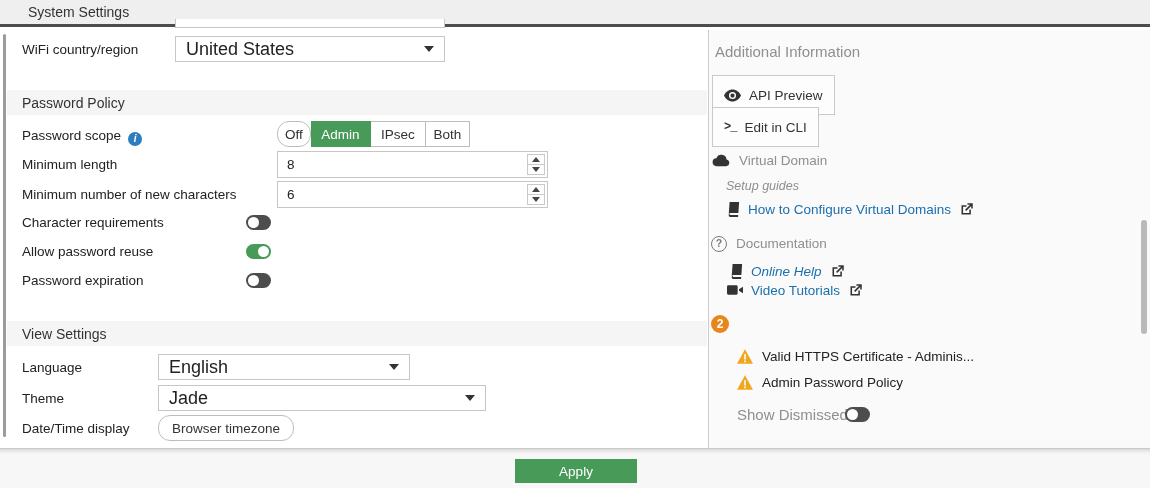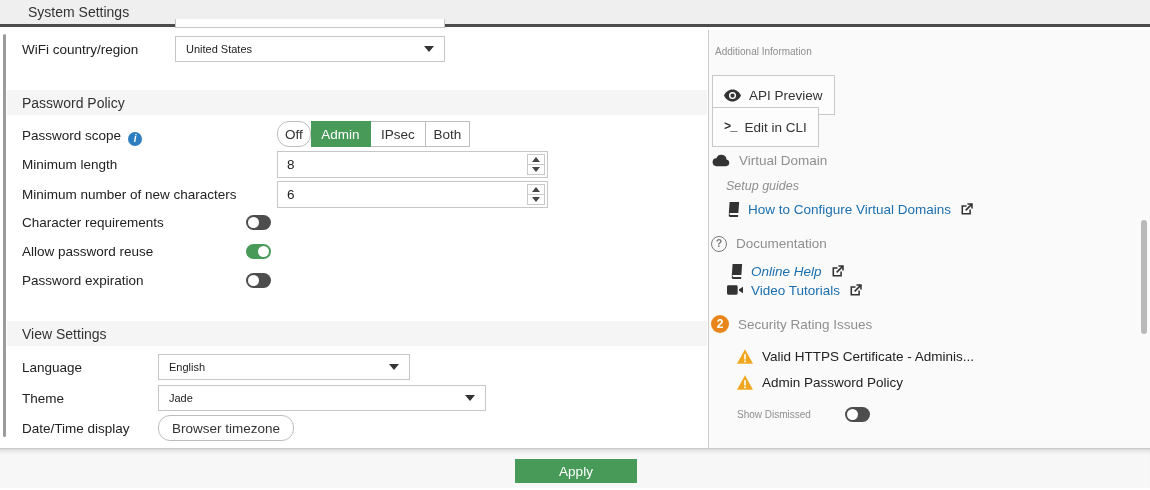--- a/index.html
+++ b/index.html
@@ -16,21 +16,21 @@
   
   .left-scrollbar { position:absolute; left:3px; top:34px; width:3px; height:403px;
                     background:#9b9b9b; border-radius:2px; }
   .right-scrollbar { position:absolute; left:1141px; top:220px; width:6px; height:114px;
                      background:#b9b9b9; border-radius:3px; }
   .lbl { position:absolute; font-size:13.5px; color:#222; line-height:17px; white-space:nowrap; }
   .section-bar { position:absolute; left:7px; width:700px; height:25px; background:#f5f5f5;
                  display:flex; align-items:center; padding-left:15px;
                  font-size:14px; color:#333; }
   .dropdown { position:absolute; height:26px; background:#fff; border:1px solid #c6c6c6;
-              display:flex; align-items:center; padding:0 10px; font-size:11px; color:#222; }
+              display:flex; align-items:center; padding:0 10px; font-size:18px; color:#222; }
   .dropdown .val { flex:1; }
   .caret-down { width:0; height:0; border-left:5px solid transparent; border-right:5px solid transparent;
                 border-top:6px solid #333; }
   .numinput { position:absolute; height:27px; width:271px; background:#fff; border:1px solid #c6c6c6;
               display:flex; align-items:center; padding-left:9px; font-size:13.5px; color:#222; }
   .spinner { position:absolute; right:2px; top:2px; bottom:2px; width:18px; border:1px solid #c9c9c9;
              background:#fff; display:flex; flex-direction:column; }
   .spinner .half { flex:1; display:flex; align-items:center; justify-content:center; }
   .spinner .half + .half { border-top:1px solid #c9c9c9; }
   .tri-up { width:0; height:0; border-left:4px solid transparent; border-right:4px solid transparent;
@@ -53,21 +53,21 @@
   .toggle.on .knob { right:2px; }
 
   .info-icon { display:inline-flex; align-items:center; justify-content:center;
                width:14px; height:14px; border-radius:50%; background:#2d7dc1;
                color:#fff; font-size:10px; font-weight:bold; font-style:italic; margin-left:7px;
                vertical-align:-2px; }
 
   
   .sidebar { position:absolute; left:708px; top:30px; width:442px; height:418px;
              background:#fafafa; border-left:1px solid #ccc; }
-  .sb-heading { position:absolute; font-size:10px; color:#8f8f8f; line-height:17px; white-space:nowrap; }
+  .sb-heading { position:absolute; font-size:15px; color:#8f8f8f; line-height:17px; white-space:nowrap; }
   .sb-heading-row { position:absolute; display:flex; align-items:center; gap:9px;
                     font-size:13.5px; color:#8f8f8f; line-height:17px; white-space:nowrap; }
   .sb-subtitle { position:absolute; font-size:12.5px; color:#8f8f8f; font-style:italic; white-space:nowrap; }
   .sb-button { position:absolute; height:40px; display:inline-flex; align-items:center; gap:8px;
                background:#fdfdfd; border:1px solid #c9c9c9; padding:0 11px;
                font-size:13.5px; color:#333; cursor:pointer; }
   .link-row { position:absolute; display:flex; align-items:center; gap:8px; height:18px;
               font-size:13.5px; white-space:nowrap; }
   .link-row a { color:var(--link); text-decoration:none; }
   .warn-row { position:absolute; display:flex; align-items:center; gap:9px; height:17px;
@@ -237,21 +237,20 @@
         <path fill="#333" d="M2 2h12a2 2 0 0 1 2 2v10a2 2 0 0 1-2 2H2a2 2 0 0 1-2-2V4a2 2 0 0 1 2-2zm16 6 6-4v10l-6-4z"></path>
       </svg>
     <a href="#">Video Tutorials</a>
     <svg class="ic" width="15" height="15" viewBox="0 0 24 24">
         <path fill="#333" d="M4 5h8v2.5H6.5v10h10V12H19v8H4zM13.5 2H22v8.5h-2.5V6.3l-8 8-1.8-1.8 8-8h-4.2z"></path>
       </svg>
   </div>
 
   <div class="sb-heading-row" style="left:711px; top:315px;">
     <span class="badge">2</span>
-    <span>Security Rating Issues</span>
   </div>
   <div class="warn-row" style="left:737px; top:374px;">
     <svg class="ic" width="16" height="15" viewBox="0 0 24 22">
         <path fill="#f0a71f" d="M12 0 24 22H0z"></path>
         <rect x="10.8" y="7.5" width="2.4" height="8" fill="#fff"></rect>
         <rect x="10.8" y="17" width="2.4" height="2.6" fill="#fff"></rect>
       </svg>
     <a href="#" style="color:#222; text-decoration:none;">Admin Password Policy</a>
   </div>
   <div class="warn-row" style="left:737px; top:348px;">

